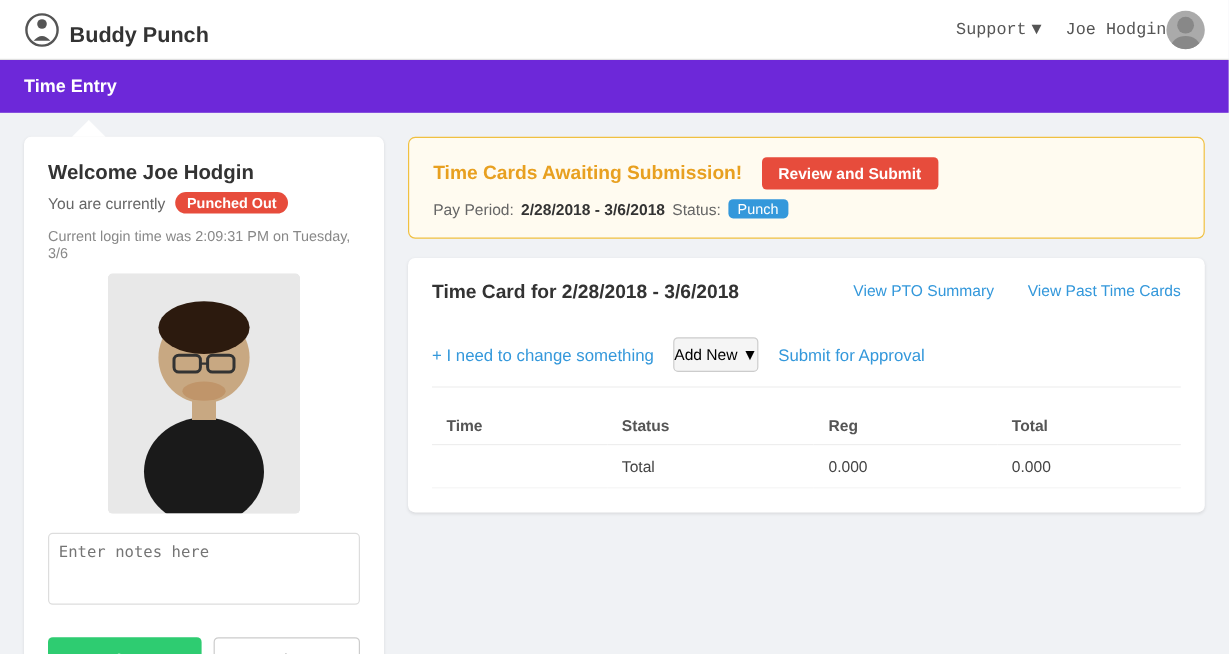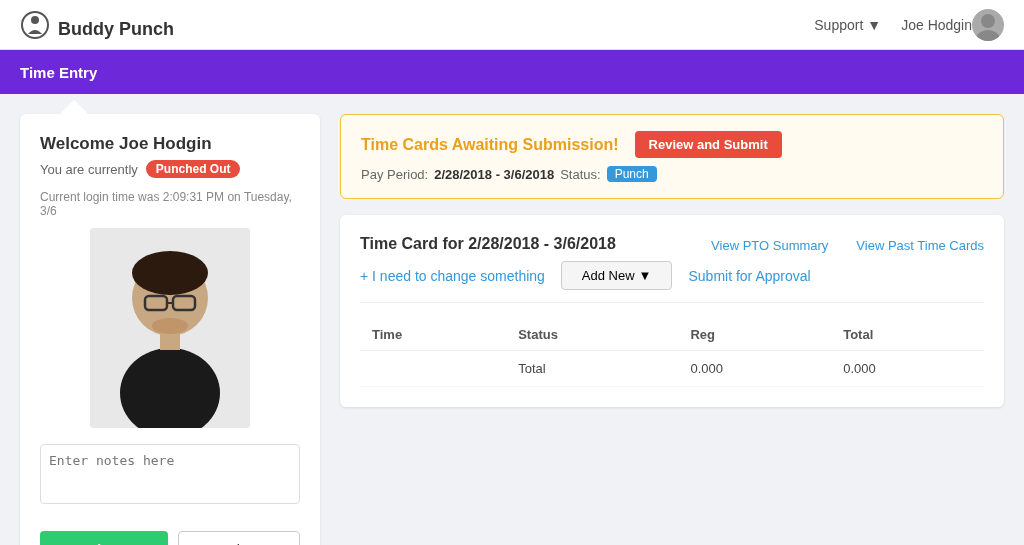--- a/index.html
+++ b/index.html
@@ -29,20 +29,21 @@
       font-weight: 400;
       color: #333;
     }
     .logo-text span {
       font-weight: 700;
     }
     .nav-right {
       display: flex;
       align-items: center;
       gap: 20px;
+      font-family: Liberation Mono, monospace;
     }
     .support-btn {
       display: flex;
       align-items: center;
       gap: 4px;
       color: #555;
       cursor: pointer;
       font-size: 14px;
     }
     .user-area {
@@ -237,23 +238,23 @@
 
     
     .time-card-section {
       background: #fff;
       border-radius: 6px;
       padding: 20px;
       box-shadow: 0 1px 3px rgba(0,0,0,0.1);
     }
     .time-card-header {
       display: flex;
-      align-items: flex-end;
+      align-items: flex-start;
       justify-content: space-between;
-      margin-bottom: 8px;
+      margin-bottom: 28px;
     }
     .time-card-title {
       font-size: 16px;
       font-weight: 600;
       color: #333;
     }
     .header-actions {
       display: flex;
       gap: 28px;
     }
@@ -280,21 +281,21 @@
       font-size: 14px;
       cursor: pointer;
       display: flex;
       align-items: center;
       gap: 4px;
     }
     .add-new-btn {
       background: #f5f5f5;
       border: 1px solid #ccc;
       border-radius: 4px;
-      padding: 6px 20px;
+      padding: 6px 0;
       font-size: 13px;
       cursor: pointer;
       display: flex;
       align-items: center;
       gap: 4px;
     }
     .submit-approval {
       color: #3498db;
       font-size: 14px;
       cursor: pointer;

